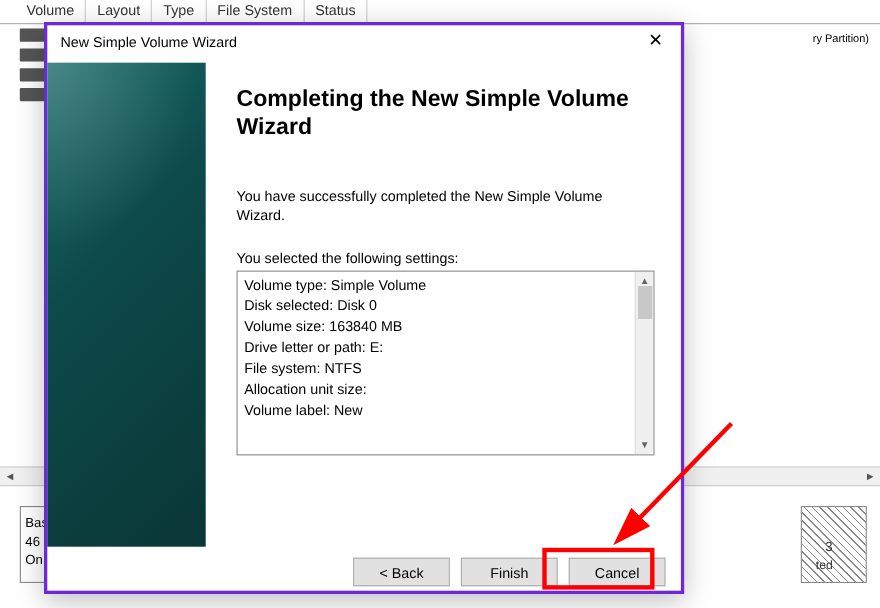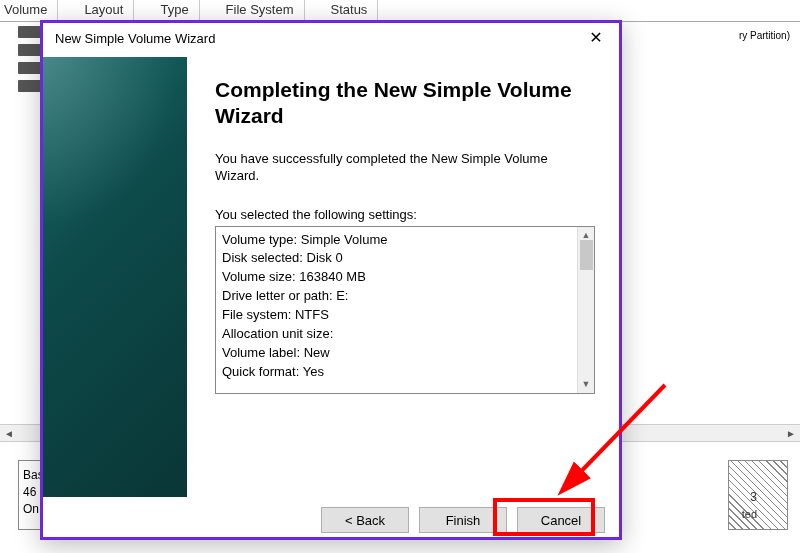--- a/index.html
+++ b/index.html
@@ -15,23 +15,23 @@
     .background-app {
       position: absolute;
       top: 0; left: 0; right: 0; bottom: 0;
       background: #fff;
     }
     .bg-header {
       position: absolute;
       top: 0; left: 0; right: 0;
       height: 22px;
       border-bottom: 1px solid #aaa;
-      padding-left: 4px;
-      display: flex;
-      gap: 16px;
+      padding-left: 24px;
+      display: flex;
+      gap: 0;
       font-size: 13px;
       color: #333;
     }
     .bg-header span {
       padding: 2px 10px 0 10px;
       border-right: 1px solid #ccc;
     }
     .bg-header span:first-child {
       border-left: none;
       padding-left: 10px;
@@ -148,21 +148,21 @@
     }
     .wizard-content {
       flex: 1;
       padding: 20px 24px 10px 28px;
     }
     .wizard-heading {
       font-size: 21px;
       font-weight: 600;
       color: #000;
       line-height: 1.25;
-      margin-bottom: 20px;
+      margin-bottom: 40px;
     }
     .wizard-text {
       font-size: 13px;
       color: #000;
       margin-bottom: 22px;
       line-height: 1.35;
     }
     .wizard-label {
       font-size: 13px;
       margin-bottom: 4px;
@@ -282,21 +282,20 @@
       <div class="wizard-label">You selected the following settings:</div>
       <div class="settings-box">
         <div class="settings-inner">
           <div>Volume type: Simple Volume</div>
           <div>Disk selected: Disk 0</div>
           <div>Volume size: 163840 MB</div>
           <div>Drive letter or path: E:</div>
           <div>File system: NTFS</div>
           <div>Allocation unit size:</div>
           <div>Volume label: New</div>
-          <div>Quick format: Yes</div>
         </div>
         <div class="settings-scrollbar">
           <div class="sb-arrow">▲</div>
           <div class="sb-thumb"></div>
           <div class="sb-arrow">▼</div>
         </div>
       </div>
     </div>
   </div>
   <div class="wizard-footer">

